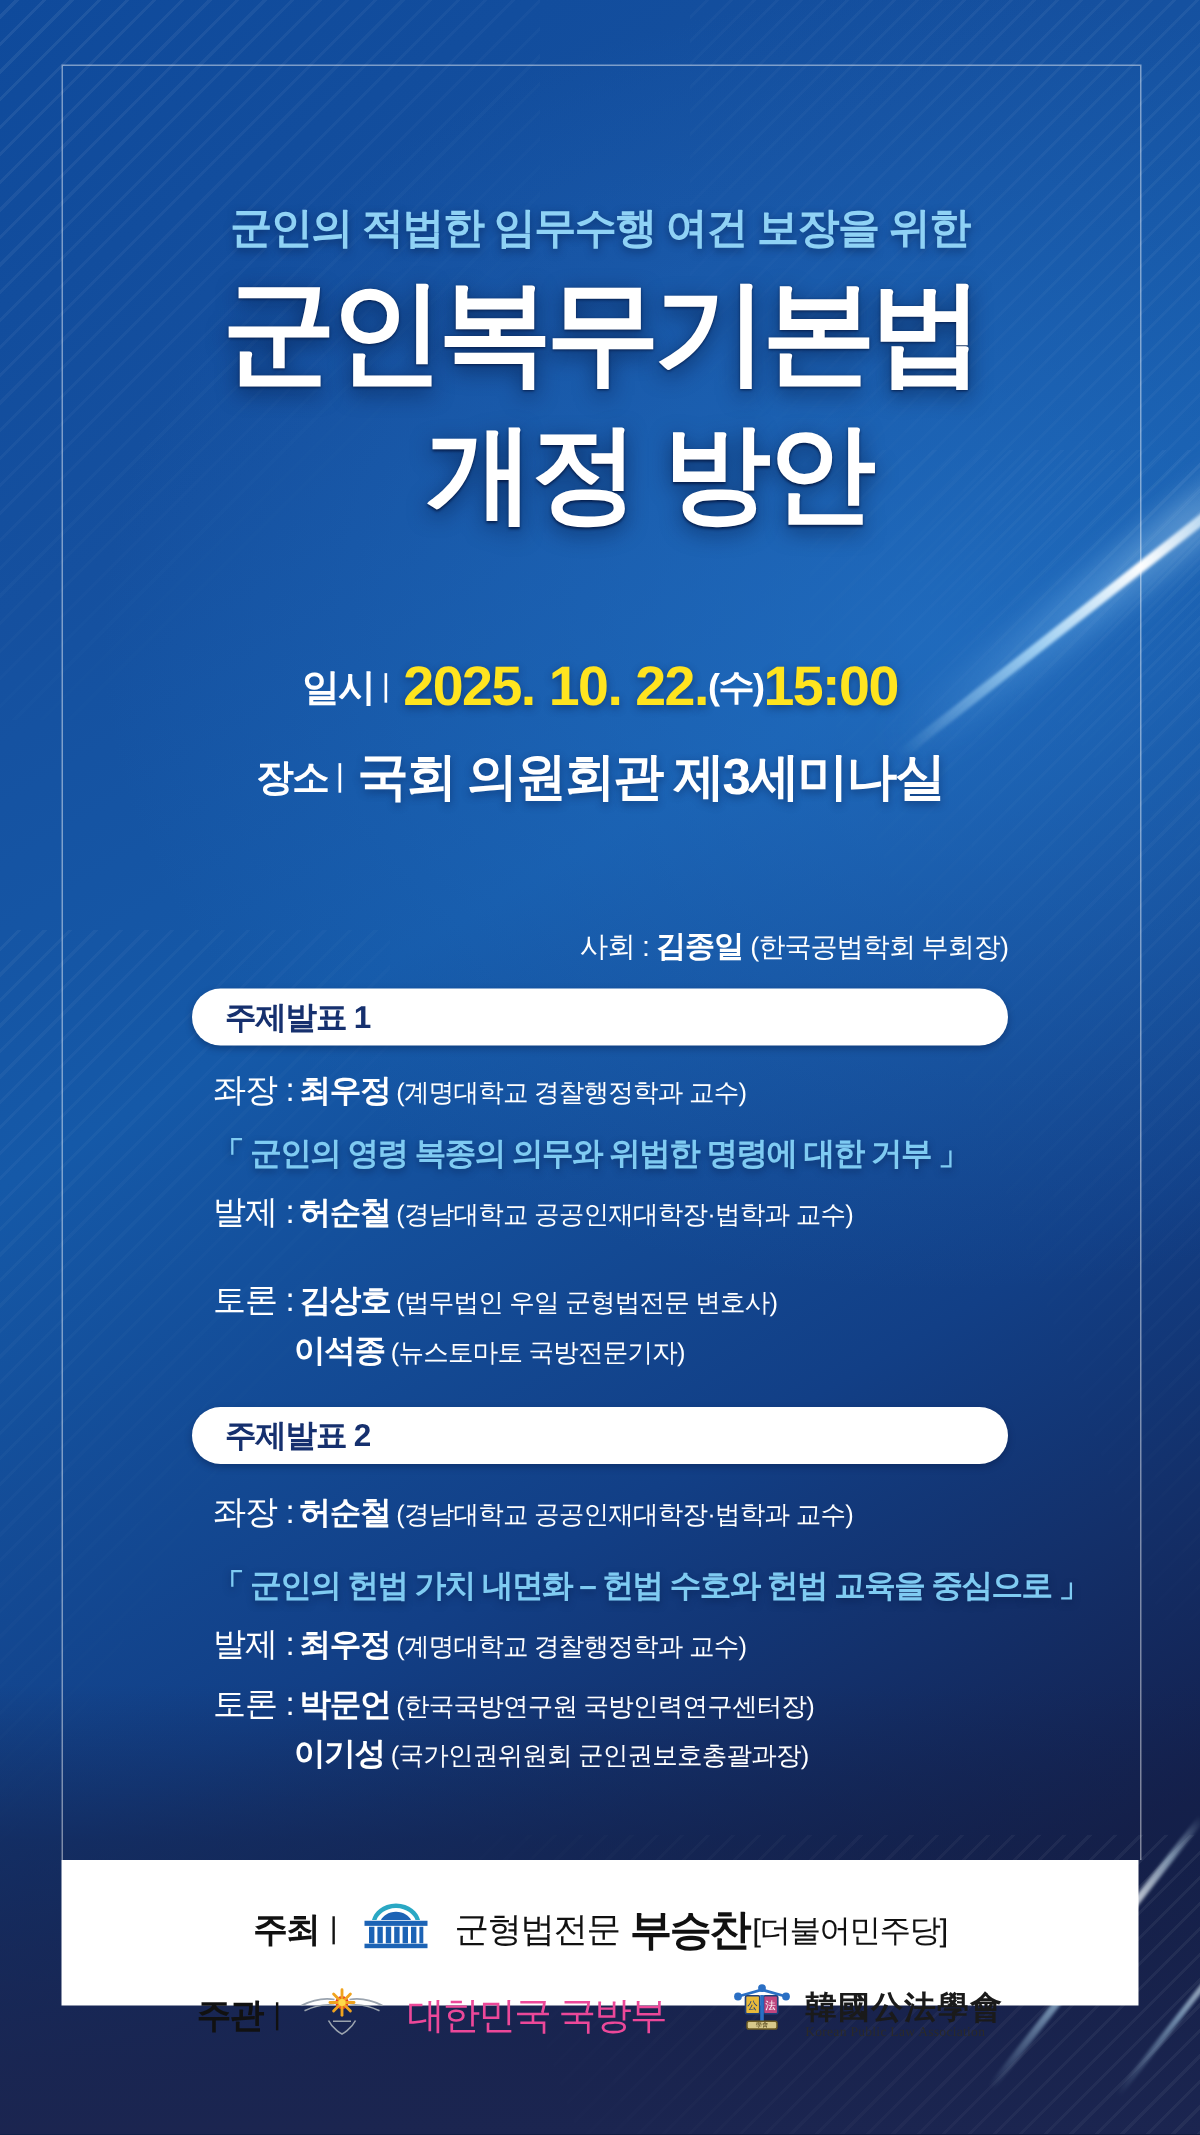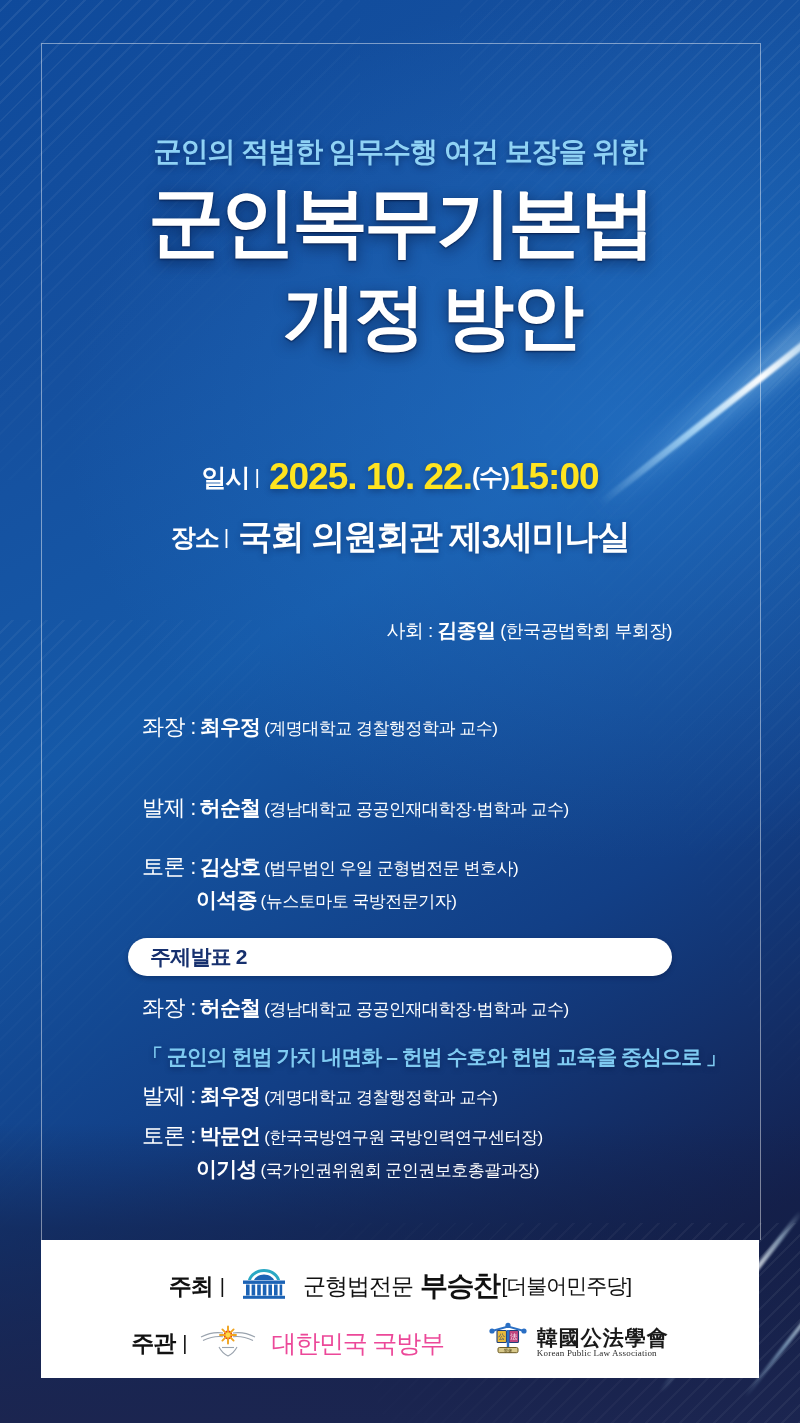--- a/index.html
+++ b/index.html
@@ -178,21 +178,20 @@
     text-shadow: 0 4px 14px rgba(4,20,60,0.6), 0 1px 2px rgba(4,20,60,0.8);
     padding-left: 33px;
   }
 
   
   .infoline {
     position: absolute;
     left: 0; width: 800px;
     text-align: center;
     white-space: nowrap;
-    margin-top: 19px;
   }
   .info-date { top: 437px; }
   .info-place { top: 495px; }
   .info-label {
     color: #ffffff;
     font-size: 25px;
     font-weight: 700;
     letter-spacing: -1px;
     vertical-align: middle;
   }
@@ -286,21 +285,21 @@
     font-weight: 700;
     letter-spacing: -1px;
     white-space: nowrap;
     text-shadow: 0 2px 5px rgba(5,25,70,0.5);
   }
 
   
   .footer {
     position: absolute;
     left: 41px; top: 1240px;
-    width: 718px; height: 138px;
+    width: 718px; height: 97px;
     background: #ffffff;
     z-index: 6;
   }
   .footer-row {
     position: absolute;
     left: 0; width: 718px;
     display: flex;
     align-items: center;
     justify-content: center;
     white-space: nowrap;
@@ -399,27 +398,31 @@
     <div class="infoline info-place">
       <span class="info-label">장소</span><span class="info-sep">|</span><span class="info-place-value">국회 의원회관 제3세미나실</span>
     </div>
 
     <div class="moderator">
       <span class="lbl">사회 :</span>
       <span class="nm">김종일</span>
       <span class="aff">(한국공법학회 부회장)</span>
     </div>
 
+    <div class="pill pill-1">
+      <span>주제발표 1</span>
+    </div>
 
     <div class="row" style="top:712px">
       <span class="lbl">좌장 :</span>
       <span class="nm">최우정</span>
       <span class="aff">(계명대학교 경찰행정학과 교수)</span>
     </div>
 
+    <div class="topic" style="top:755px">「 군인의 영령 복종의 의무와 위법한 명령에 대한 거부 」</div>
 
     <div class="row" style="top:852px">
       <span class="lbl">토론 :</span>
       <span class="nm">김상호</span>
       <span class="aff">(법무법인 우일 군형법전문 변호사)</span>
     </div>
 
     <div class="row" style="top:793px">
       <span class="lbl">발제 :</span>
       <span class="nm">허순철</span>

